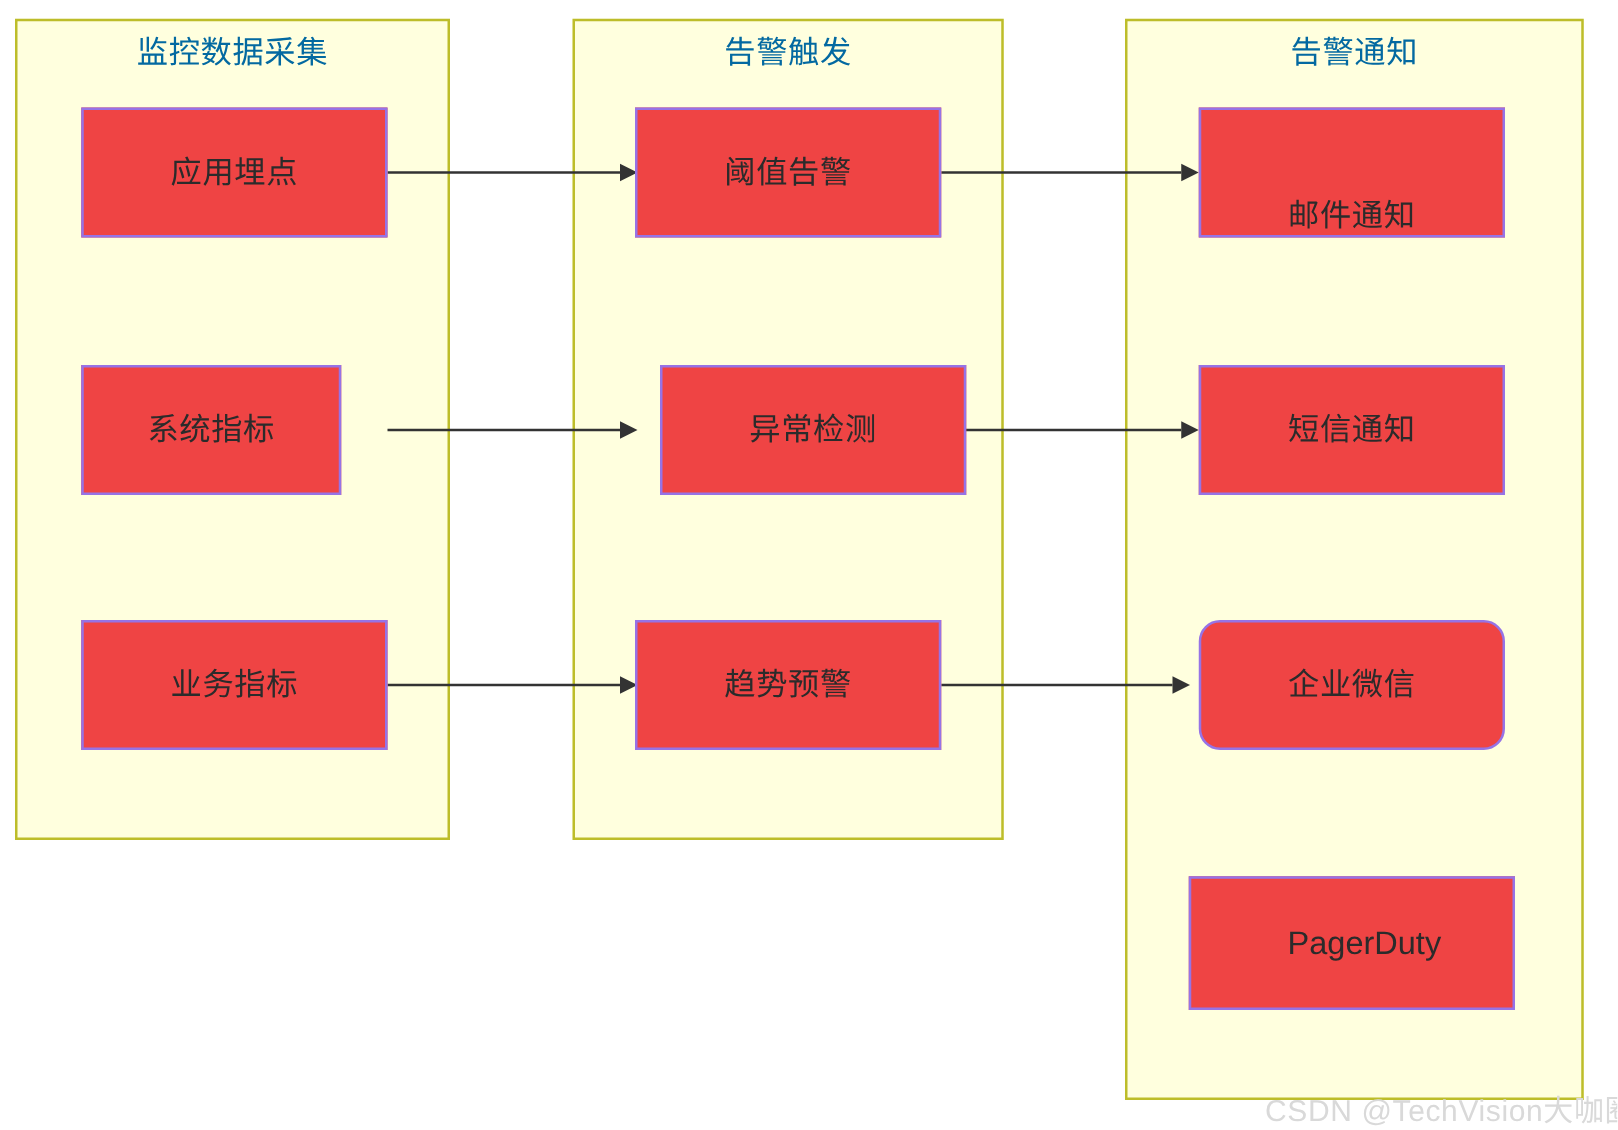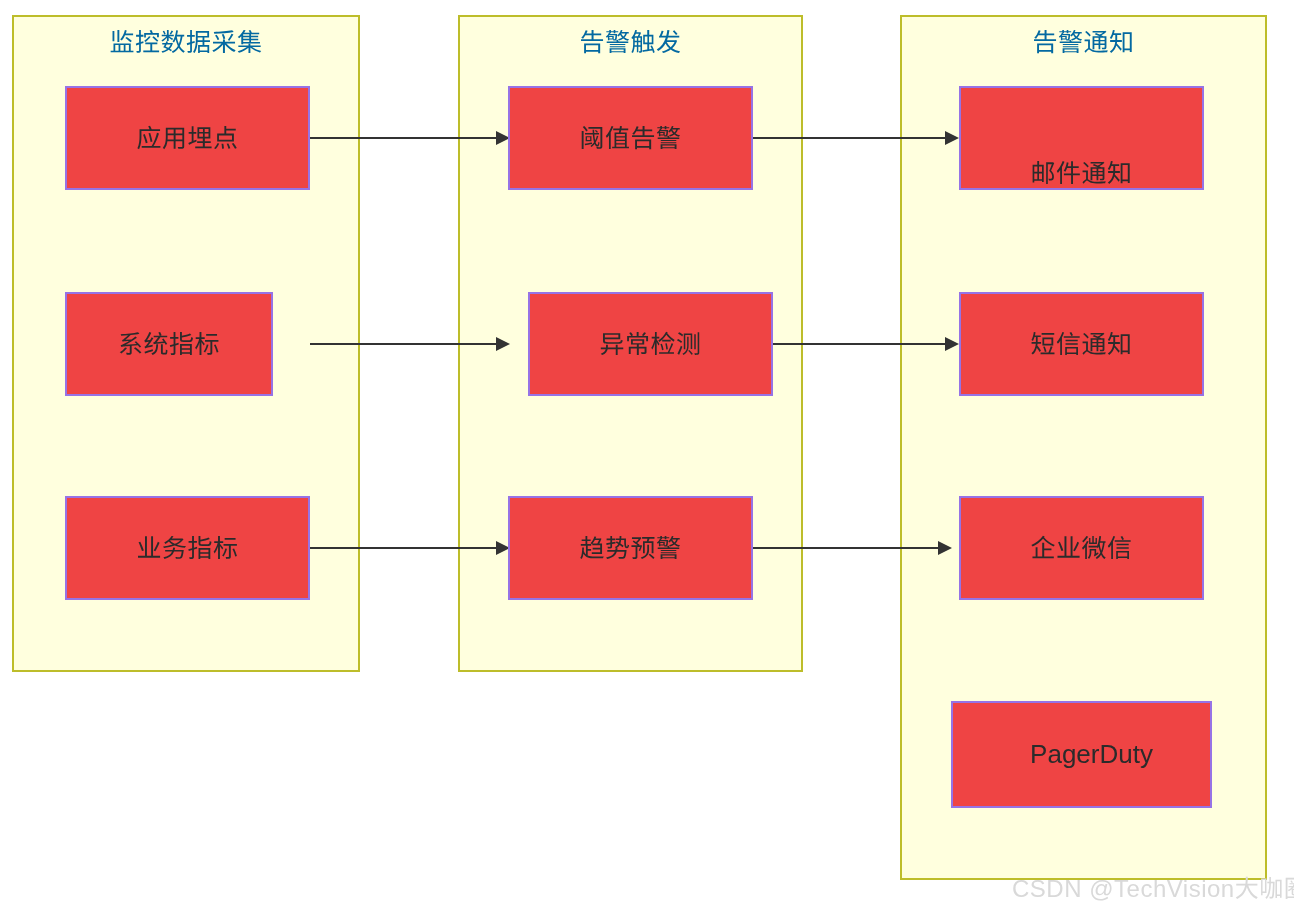--- a/index.html
+++ b/index.html
@@ -158,21 +158,21 @@
   <div class="node" style="left:508px; top:496px; width:245px; height:104px;">
     <span>趋势预警</span>
   </div>
 
   <div class="node" style="left:959px; top:86px; width:245px; height:104px;align-items:flex-end;">
     <span>邮件通知</span>
   </div>
   <div class="node" style="left:959px; top:292px; width:245px; height:104px;">
     <span>短信通知</span>
   </div>
-  <div class="node" style="left:959px; top:496px; width:245px; height:104px;">
+  <div class="node" style="left:959px; top:496px; width:245px; height:104px;border-radius:17px;">
     <span>企业微信</span>
   </div>
   <div class="node latin" style="left:951px; top:701px; width:261px; height:107px;">
     <span>PagerDuty</span>
   </div>
 
   <div class="watermark" style="left:1012px; top:869px;">CSDN @TechVision大咖圈</div>
 
 </div>
 

